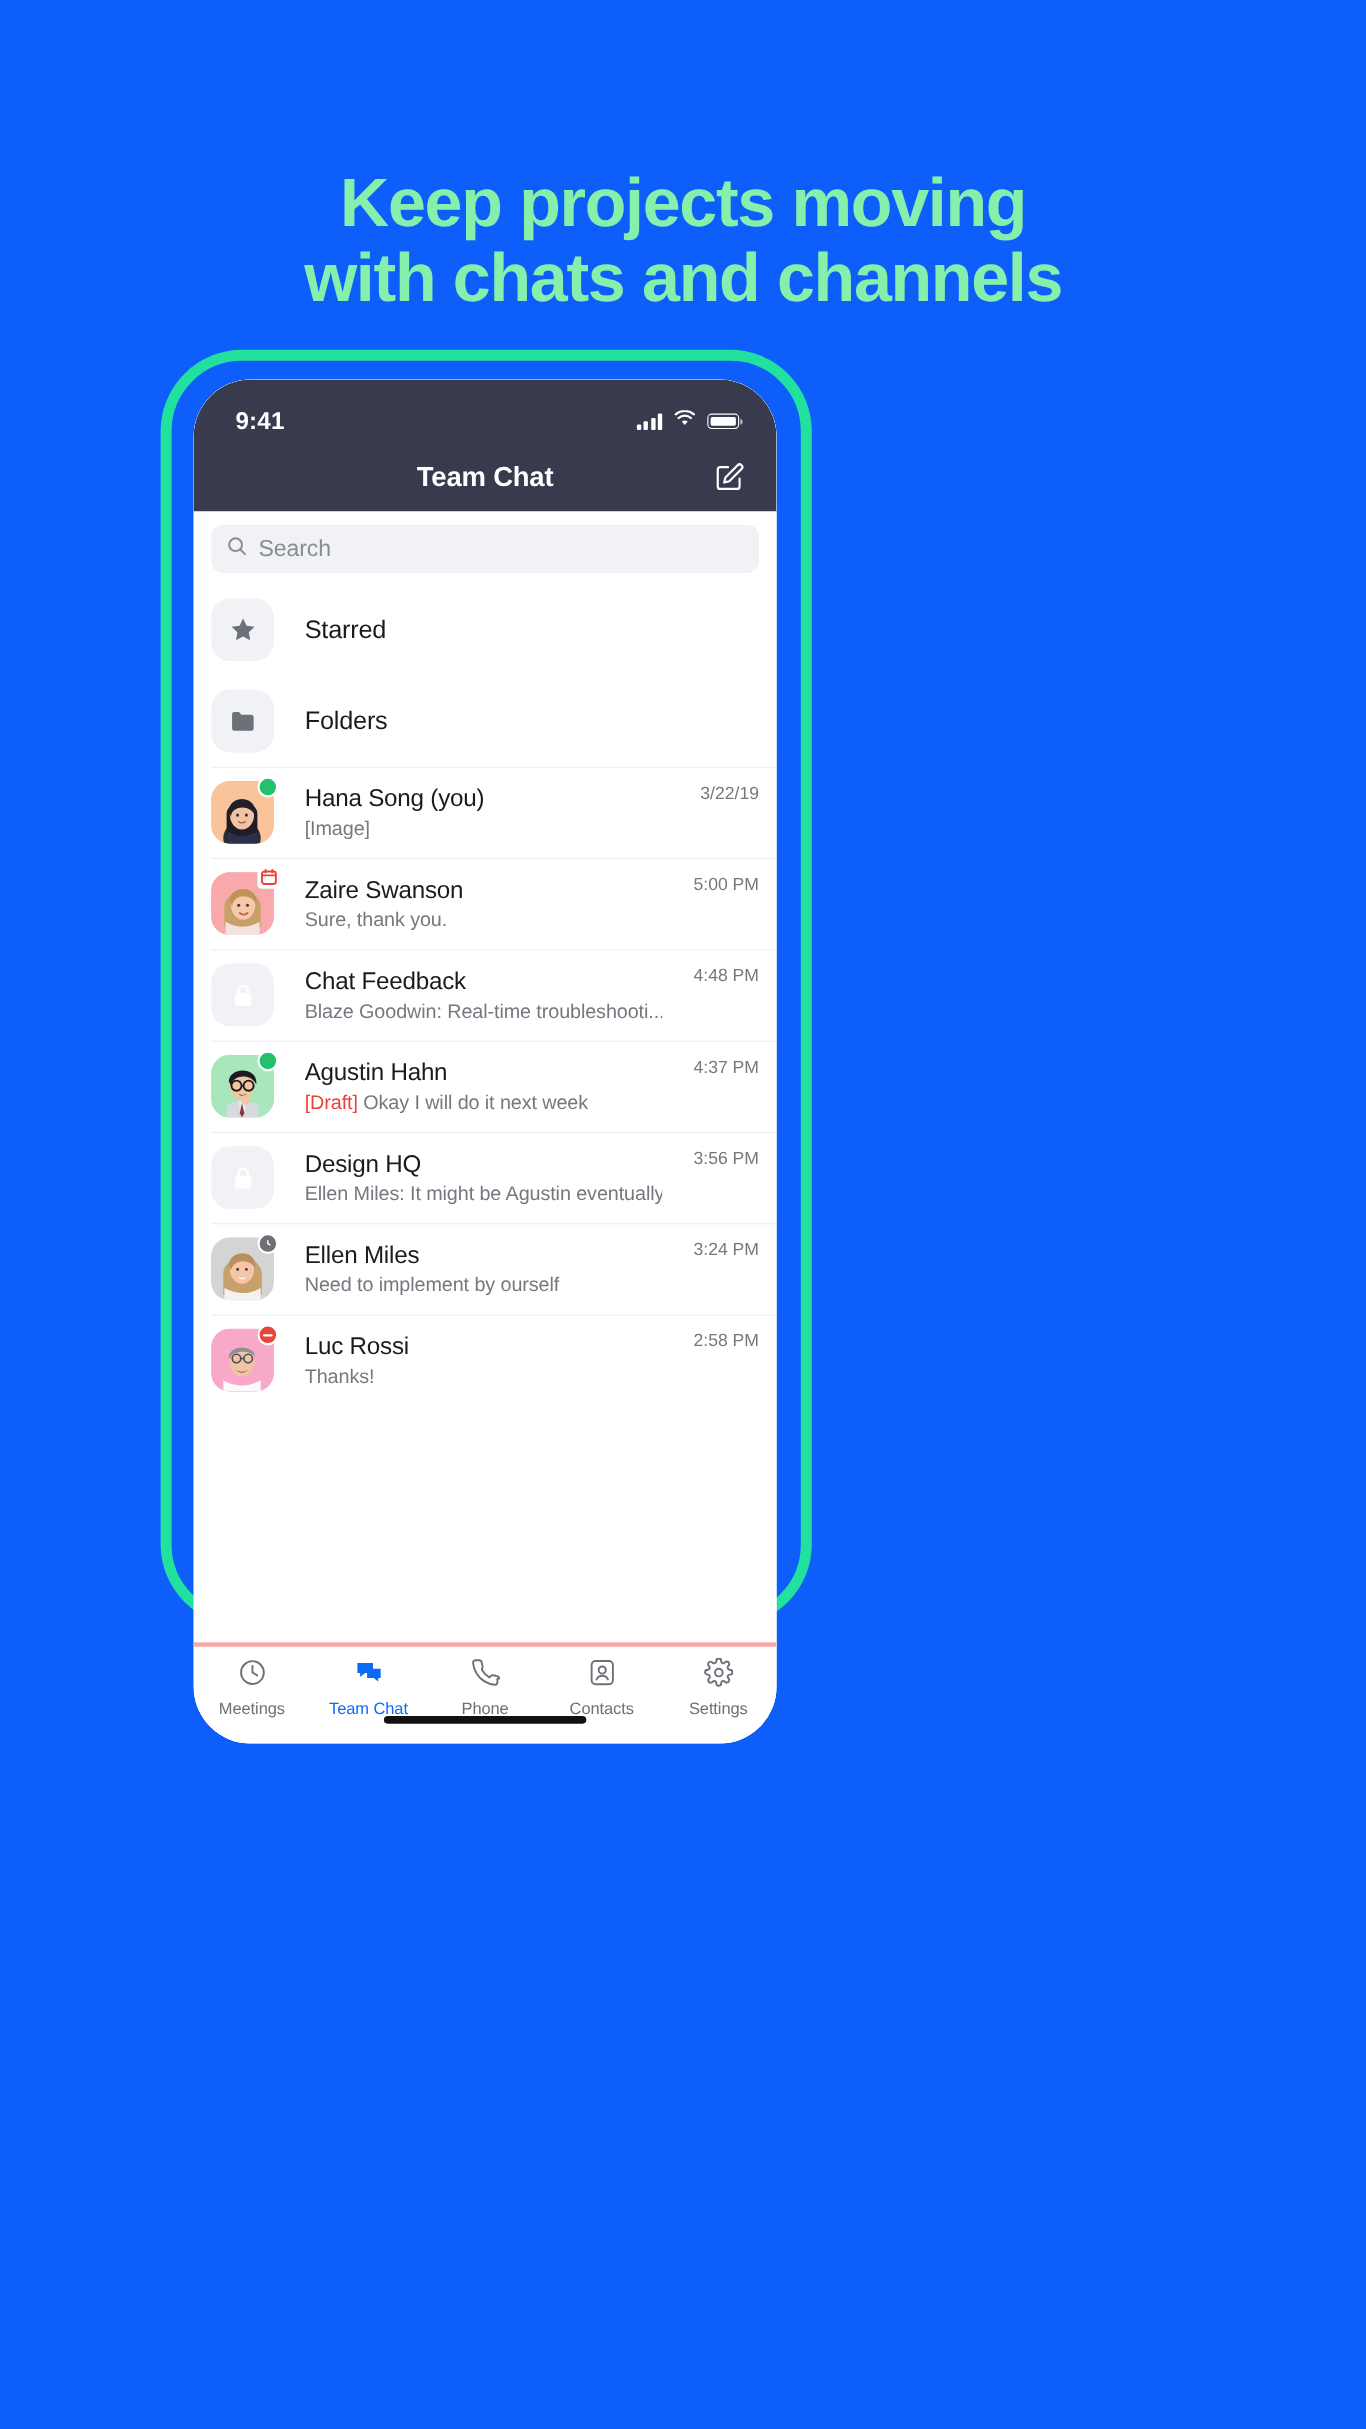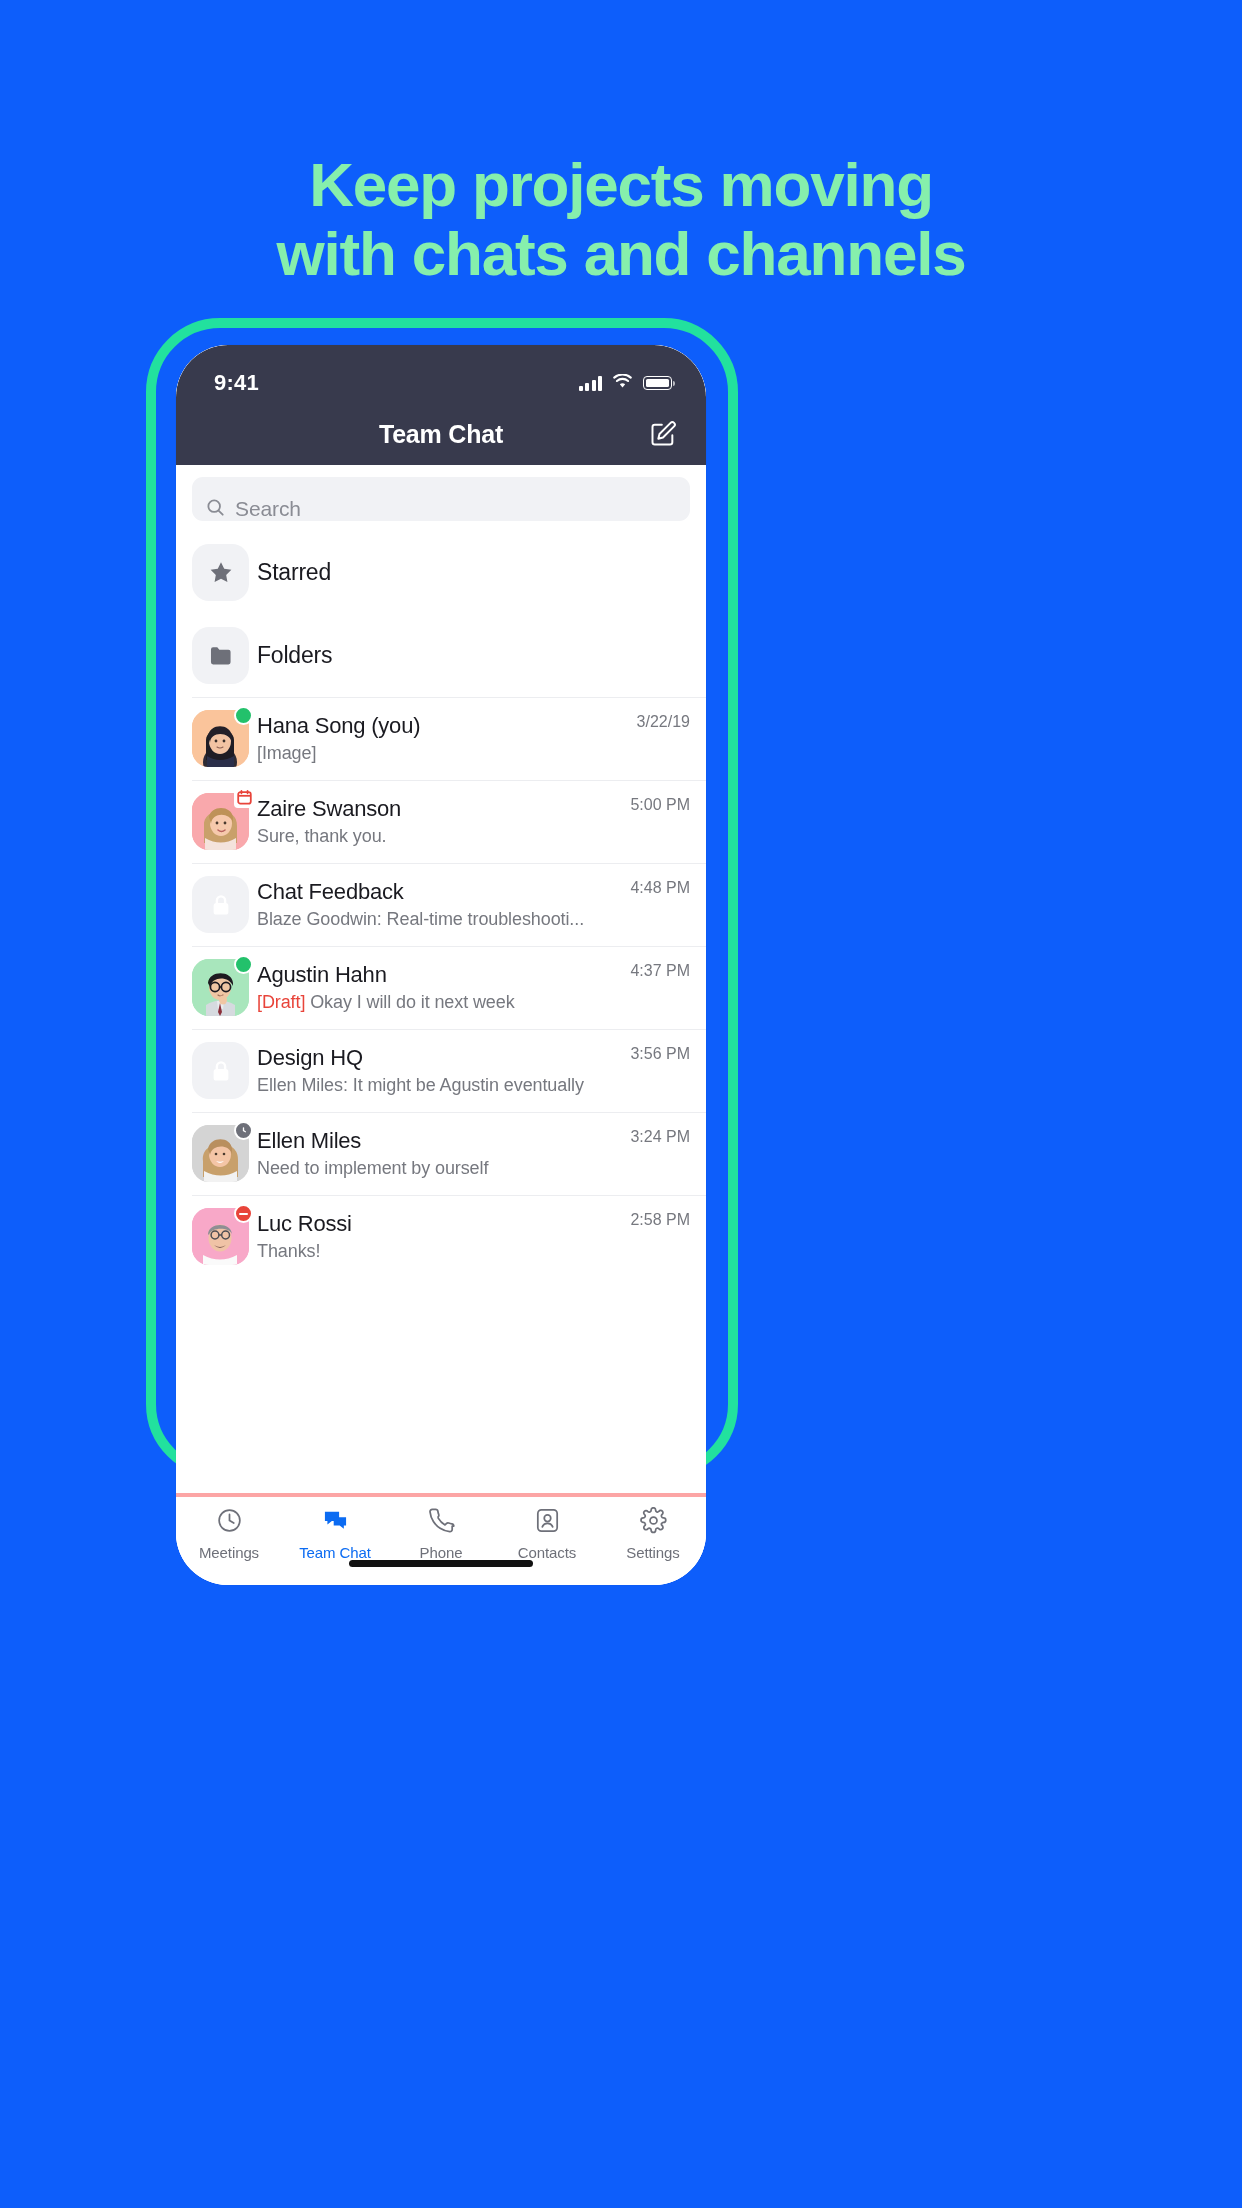--- a/index.html
+++ b/index.html
@@ -122,40 +122,40 @@
   .search-wrap {
     flex: 0 0 auto;
     padding: 12px 16px 10px 16px;
     background: #FFFFFF;
   }
   .search-box {
     height: 44px;
     background: #F1F2F5;
     border-radius: 11px;
     display: flex;
-    align-items: flex-end;
+    align-items: center;
     gap: 10px;
     padding: 0 14px;
   }
   .search-text {
     color: #8A8C94;
     font-size: 21px;
     letter-spacing: -0.1px;
   }
 
   
   .list {
     flex: 1 1 auto;
     overflow: hidden;
     background: #FFFFFF;
   }
   .row {
     display: flex;
     align-items: center;
-    gap: 8px;
+    gap: 28px;
     padding: 0 16px;
     height: 83px;
     position: relative;
     cursor: pointer;
   }
   .row + .row::before {
     content: "";
     position: absolute;
     left: 16px; right: 0; top: 0;
     height: 1px;

